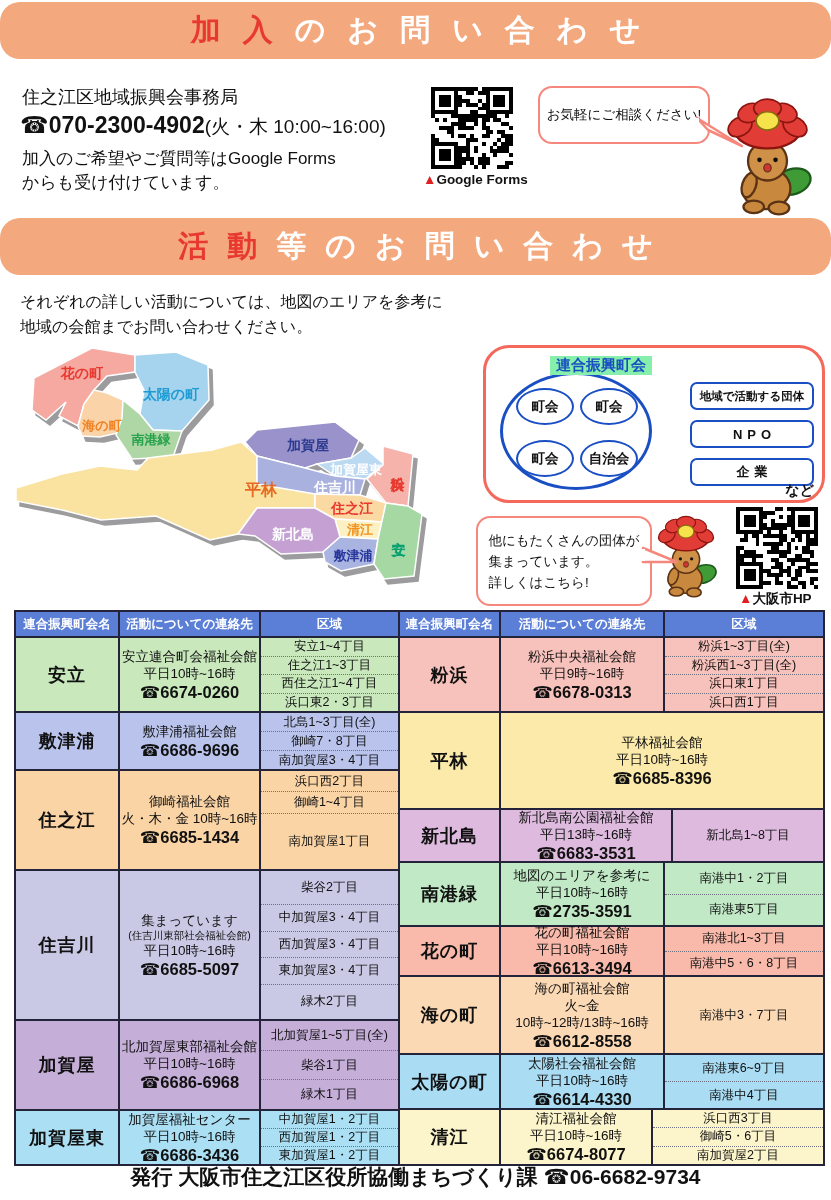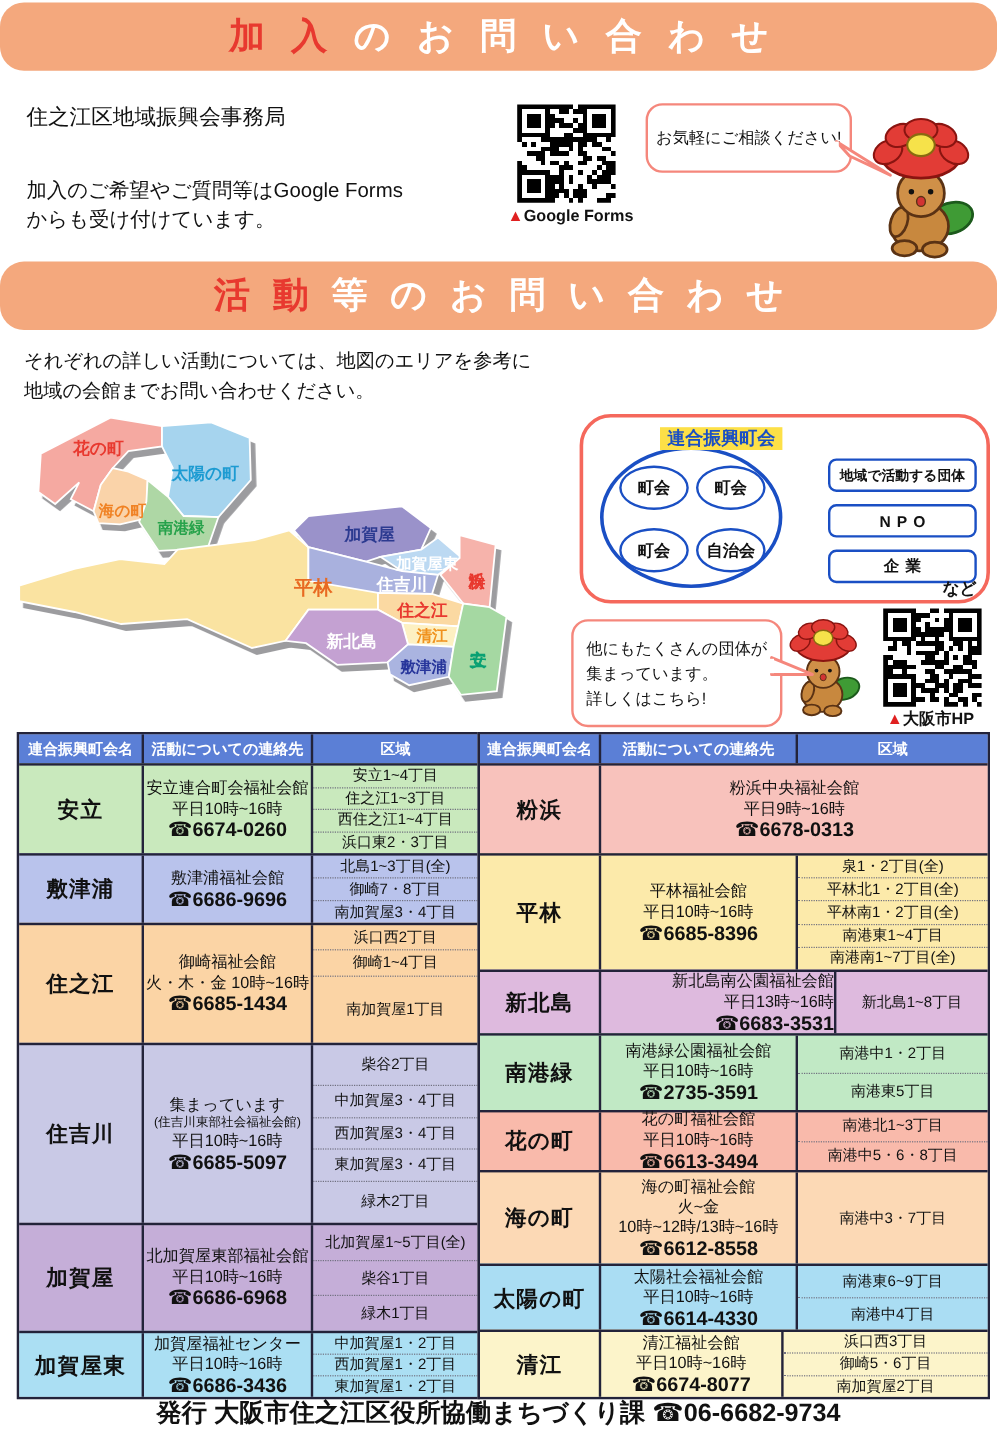--- a/index.html
+++ b/index.html
@@ -27,21 +27,21 @@
   .bubble{position:absolute;border:2.5px solid var(--bub);border-radius:14px;background:#fff;
           display:flex;align-items:center;justify-content:center;font-size:13.5px;z-index:4;}
   .bubble .blines{line-height:21px;}
   .tailsvg{position:absolute;z-index:5;overflow:visible;}
   .intro{font-size:16px;line-height:25px;}
   
   #council{position:absolute;left:483px;top:345px;width:342px;height:158px;
            border:3px solid var(--coral);border-radius:26px;background:#fff;box-sizing:border-box;}
   #council-title{position:absolute;left:26px;top:-14px;background:#fff;padding:0 10px;
            color:var(--red);font-size:20px;font-weight:bold;white-space:nowrap;}
-  #council-sub{position:absolute;left:64px;top:8px;background:#fde047;padding:0 6px;color:var(--blue);
+  #council-sub{position:absolute;left:64px;top:8px;background:#86efac;padding:0 6px;color:var(--blue);
            font-size:15px;font-weight:bold;z-index:3;white-space:nowrap;}
   #big-ellipse{position:absolute;left:14px;top:24px;width:152px;height:118px;
            border:3px solid var(--blue);border-radius:50%;box-sizing:border-box;}
   .mini-ellipse{position:absolute;width:58px;height:37px;border:2.5px solid var(--blue);
            border-radius:50%;background:#fff;display:flex;align-items:center;justify-content:center;
            font-size:13.5px;font-weight:bold;z-index:2;box-sizing:border-box;}
   .cbox{position:absolute;left:204px;width:124px;height:28px;border:2px solid var(--blue);
            border-radius:7px;background:#fff;display:flex;align-items:center;justify-content:center;
            font-size:13px;font-weight:bold;box-sizing:border-box;}
   .cbox.sp{letter-spacing:5px;padding-left:5px;}
@@ -99,20 +99,23 @@
   </symbol>
 </svg>
 
 <div id="page">
 
   <div class="banner" id="banner1" style="top:2px">
     <span class="bn-in"><span class="bn-red">加入</span><span>のお問い合わせ</span></span>
   </div>
 
   <div class="abs org" style="left:22px;top:85px">住之江区地域振興会事務局</div>
+  <div class="abs" style="left:20px;top:112px;white-space:nowrap">
+    <span class="phone-num">☎070-2300-4902</span><span class="phone-hours">(火・木 10:00~16:00)</span>
+  </div>
   <div class="abs note" style="left:22px;top:147px">加入のご希望やご質問等はGoogle Forms</div>
   <div class="abs note" style="left:22px;top:171px">からも受け付けています。</div>
 
   <div class="qr" id="qr1" style="left:431px;top:87px;width:82px;height:82px">
       <svg viewBox="0 0 21 21" shape-rendering="crispEdges" fill="#000">
         <rect x="7" y="0" width="1" height="1"></rect>
         <rect x="8" y="0" width="1" height="1"></rect>
         <rect x="9" y="0" width="1" height="1"></rect>
         <rect x="10" y="0" width="1" height="1"></rect>
         <rect x="11" y="0" width="1" height="1"></rect>
@@ -614,51 +617,50 @@
         <div class="hcell" style="width: 164px;">活動についての連絡先</div>
         <div class="hcell">区域</div>
       </div>
       <div class="trow" style="height: 75px; background: rgb(248, 194, 188);">
         <div class="cell name" style="width: 101px;">粉浜</div>
         <div class="cell contact" style="width: 164px;">
           <div class="cline">粉浜中央福祉会館</div>
           <div class="cline">平日9時~16時</div>
           <div class="phone">☎6678-0313</div>
         </div>
+        <div class="cell areas">
+          <div class="arow" style="flex-grow: 1;">粉浜1~3丁目(全)</div>
+          <div class="arow" style="flex-grow: 1;">粉浜西1~3丁目(全)</div>
+          <div class="arow" style="flex-grow: 1;">浜口東1丁目</div>
+          <div class="arow" style="flex-grow: 1;">浜口西1丁目</div>
+        </div>
       </div>
       <div class="trow" style="height: 97px; background: rgb(252, 234, 170);">
         <div class="cell name" style="width: 101px;">平林</div>
         <div class="cell contact" style="width: 164px;">
           <div class="cline">平林福祉会館</div>
           <div class="cline">平日10時~16時</div>
           <div class="phone">☎6685-8396</div>
         </div>
-        <div class="cell areas">
-          <div class="arow" style="flex-grow: 1;">泉1・2丁目(全)</div>
-          <div class="arow" style="flex-grow: 1;">平林北1・2丁目(全)</div>
-          <div class="arow" style="flex-grow: 1;">平林南1・2丁目(全)</div>
-          <div class="arow" style="flex-grow: 1;">南港東1~4丁目</div>
-          <div class="arow" style="flex-grow: 1;">南港南1~7丁目(全)</div>
-        </div>
       </div>
       <div class="trow" style="height: 53px; background: rgb(222, 186, 222);">
         <div class="cell name" style="width: 101px;">新北島</div>
-        <div class="cell contact" style="width: 196px; align-items: flex-end;">
+        <div class="cell contact" style="width: 172px;">
           <div class="cline">新北島南公園福祉会館</div>
           <div class="cline">平日13時~16時</div>
           <div class="phone">☎6683-3531</div>
         </div>
         <div class="cell areas">
           <div class="arow" style="flex-grow: 1;">新北島1~8丁目</div>
         </div>
       </div>
       <div class="trow" style="height: 64px; background: rgb(193, 233, 197);">
         <div class="cell name" style="width: 101px;">南港緑</div>
         <div class="cell contact" style="width: 164px;">
-          <div class="cline">南港緑公園福祉会館</div>
+          <div class="cline">地図のエリアを参考に</div>
           <div class="cline">平日10時~16時</div>
           <div class="phone">☎2735-3591</div>
         </div>
         <div class="cell areas">
           <div class="arow" style="flex-grow: 1;">南港中1・2丁目</div>
           <div class="arow" style="flex-grow: 1;">南港東5丁目</div>
         </div>
       </div>
       <div class="trow" style="height: 50px; background: rgb(249, 186, 171);">
         <div class="cell name" style="width: 101px;">花の町</div>

